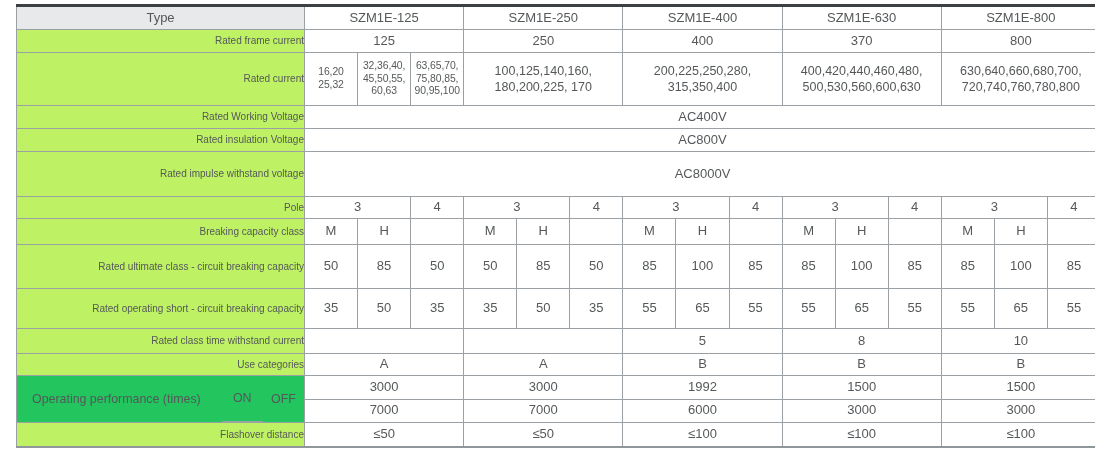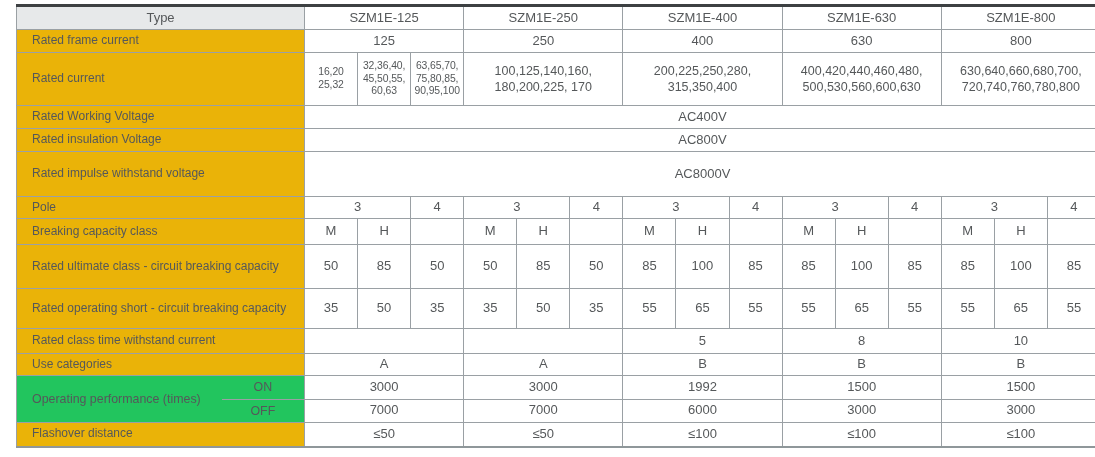--- a/index.html
+++ b/index.html
@@ -28,24 +28,24 @@
     border: 1px solid #9aa0a4;
     font-weight: normal;
     text-align: center;
     vertical-align: middle;
     font-size: 13px;
     padding: 0;
     overflow: hidden;
     line-height: 1.15;
   }
   .lbl {
-    background: #eab308;
-    text-align: left;
+    background: #bef264;
+    text-align: right;
     padding-left: 15px;
-    font-size: 12px;
+    font-size: 10px;
     white-space: nowrap;
   }
   .lbl-center {
     background: #e7e9ea;
     text-align: center;
     font-size: 13px;
   }
   .small {
     font-size: 10.4px;
     line-height: 12.6px;
@@ -69,21 +69,21 @@
     flex: 1;
     display: flex;
     align-items: center;
     padding-left: 15px;
     font-size: 12.4px;
     white-space: nowrap;
   }
   .op-sub {
     width: 95px;
     display: flex;
-    flex-direction: column;
+    flex-direction: row;
   }
   .op-sub > div {
     flex: 1;
     display: flex;
     align-items: center;
     justify-content: center;
     font-size: 12.4px;
   }
   .op-sub .op-on { border-bottom: 1px solid #9aa0a4; }
 </style>
@@ -119,21 +119,21 @@
       <td colspan="3">SZM1E-400</td>
       <td colspan="3">SZM1E-630</td>
       <td colspan="3">SZM1E-800</td>
     </tr>
 
     <tr style="height:23px">
       <td class="lbl">Rated frame current</td>
       <td colspan="3">125</td>
       <td colspan="3">250</td>
       <td colspan="3">400</td>
-      <td colspan="3">630</td>
+      <td colspan="3">370</td>
       <td colspan="3">800</td>
     </tr>
 
     <tr style="height:53px">
       <td class="lbl">Rated current</td>
       <td class="small">16,20
 25,32</td>
       <td class="small">32,36,40,
 45,50,55,
 60,63</td>

